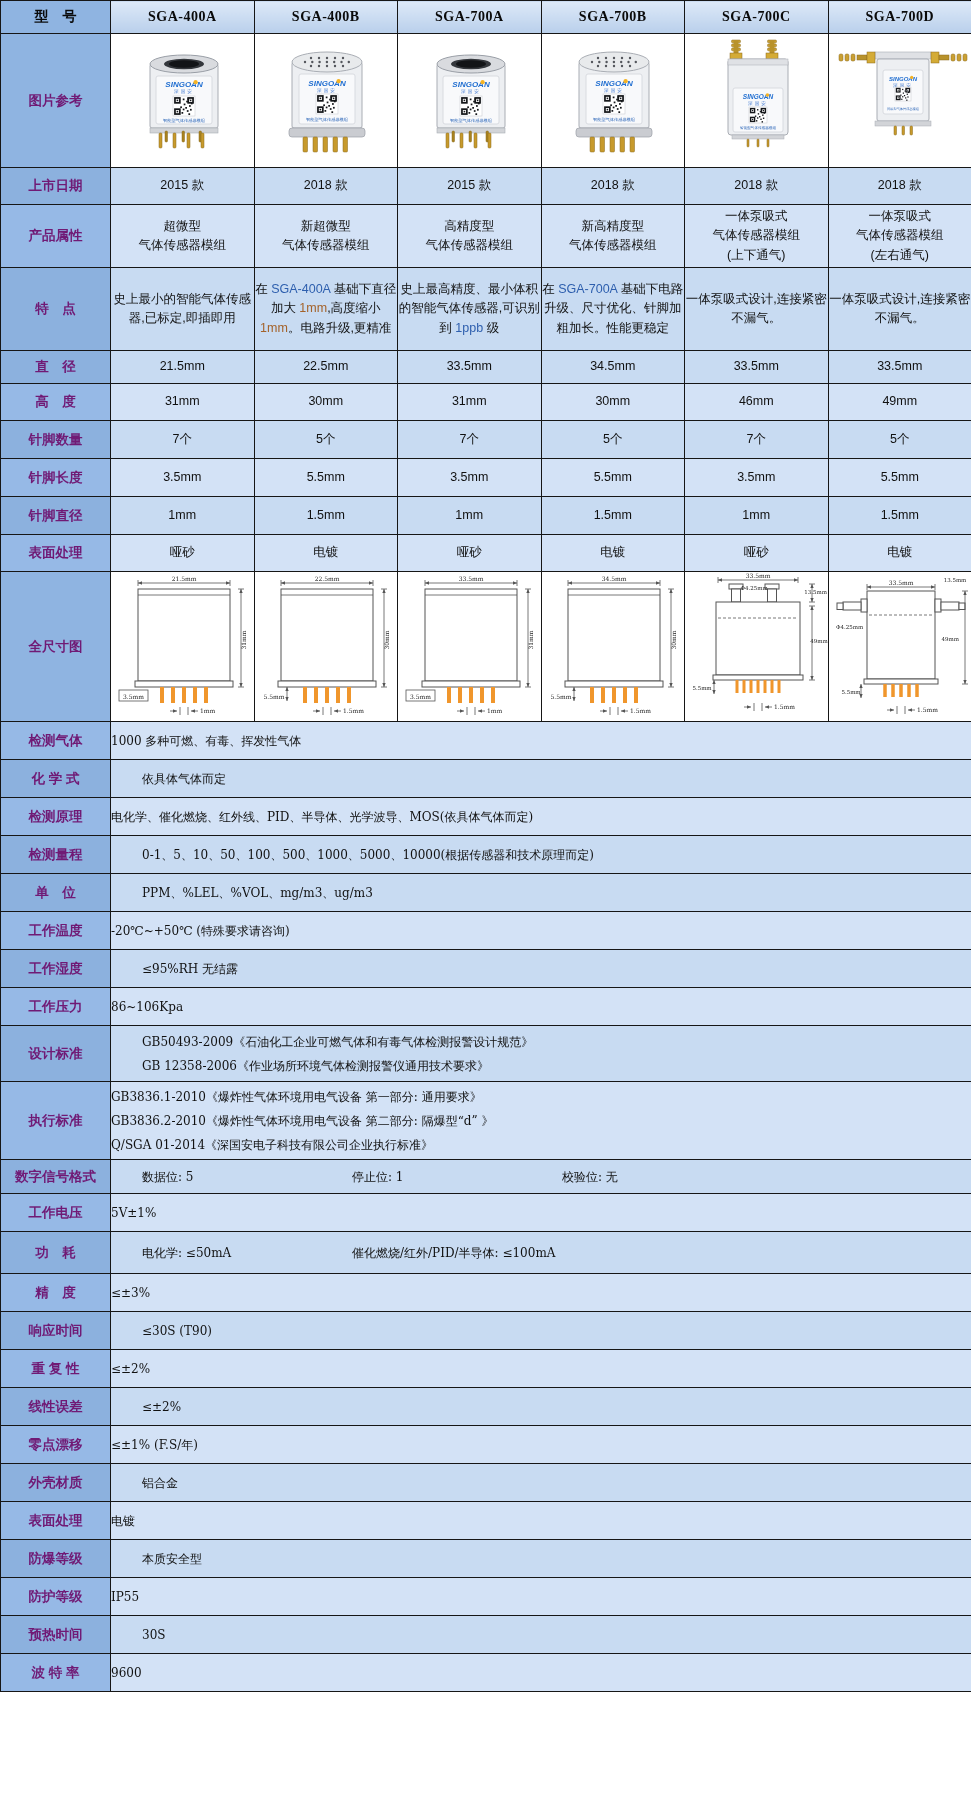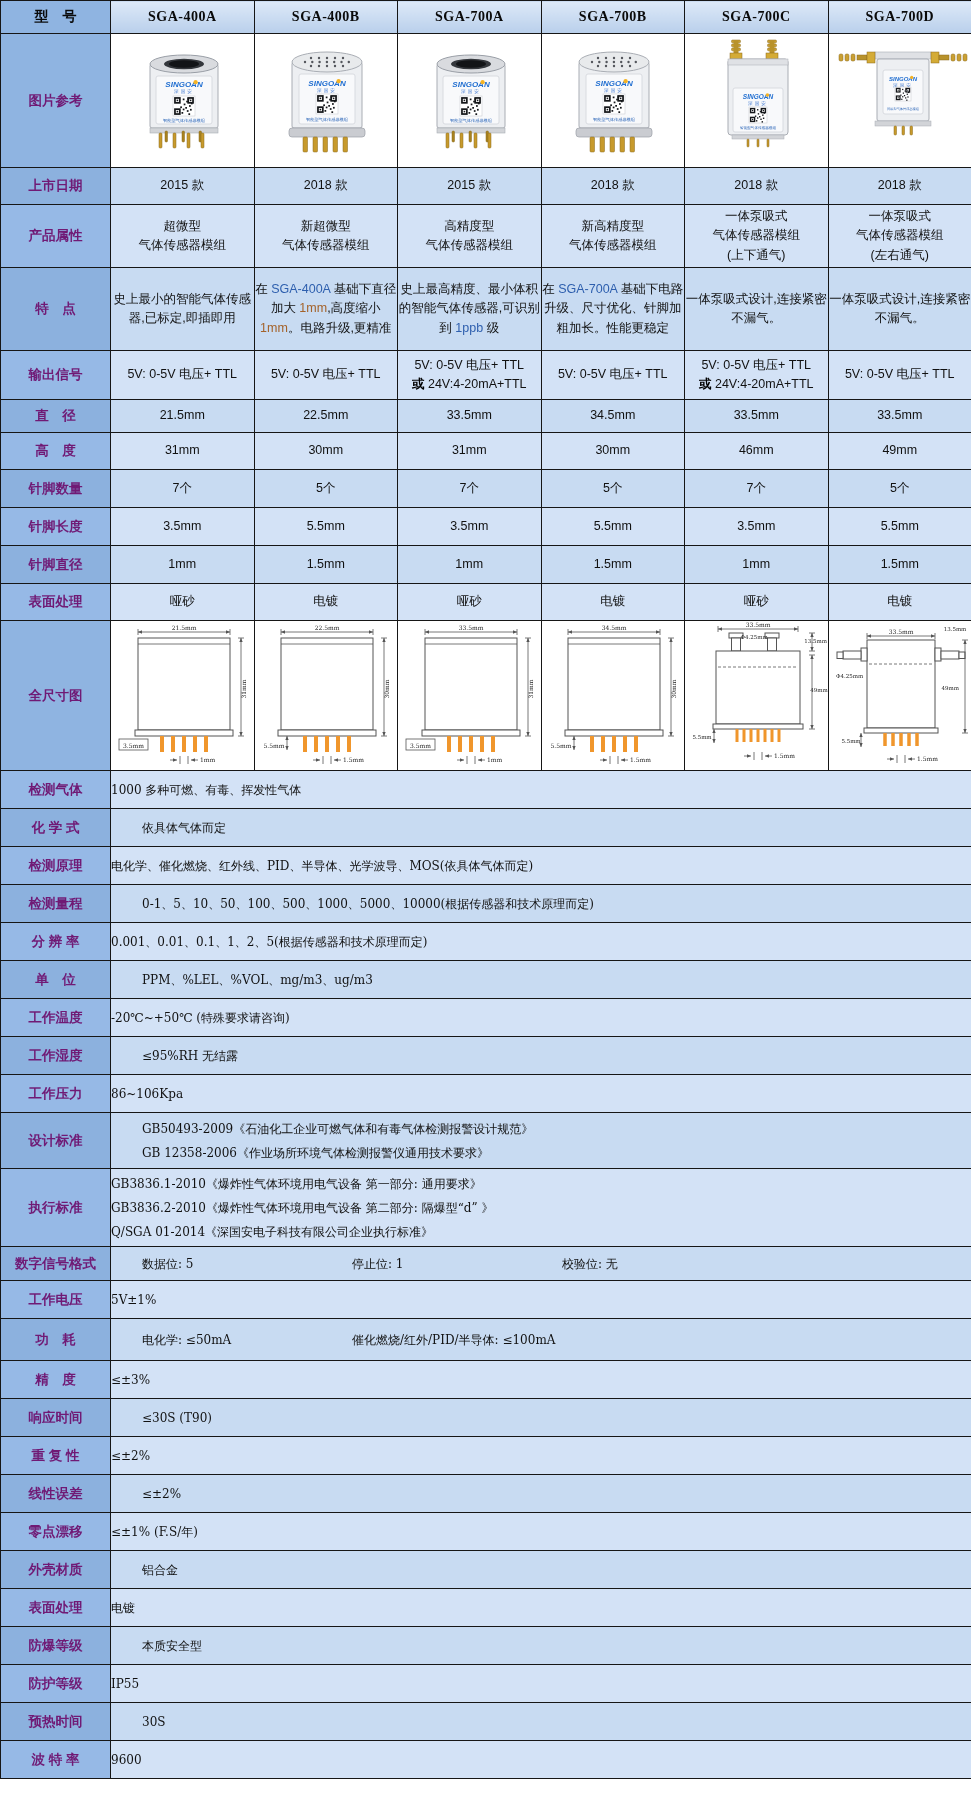--- a/index.html
+++ b/index.html
@@ -362,29 +362,20 @@
         </tr>
         <tr class="sa" style="height: 83px;">
           <td class="lbl">特　点</td>
           <td class="val">史上最小的智能气体传感器,已标定,即插即用</td>
           <td class="val">在 <span class="tk-blue">SGA-400A</span> 基础下直径加大 <span class="tk-warm">1mm</span>,高度缩小 <span class="tk-warm">1mm</span>。电路升级,更精准</td>
           <td class="val">史上最高精度、最小体积的智能气体传感器,可识别到 <span class="tk-blue">1ppb</span> 级</td>
           <td class="val">在 <span class="tk-blue">SGA-700A</span> 基础下电路升级、尺寸优化、针脚加粗加长。性能更稳定</td>
           <td class="val">一体泵吸式设计,连接紧密不漏气。</td>
           <td class="val">一体泵吸式设计,连接紧密不漏气。</td>
         </tr>
-        <tr class="sb" style="height: 49px;">
-          <td class="lbl">输出信号</td>
-          <td class="val">5V: 0-5V 电压+ TTL</td>
-          <td class="val">5V: 0-5V 电压+ TTL</td>
-          <td class="val">5V: 0-5V 电压+ TTL<br><span class="tk-bold">或</span> 24V:4-20mA+TTL</td>
-          <td class="val">5V: 0-5V 电压+ TTL</td>
-          <td class="val">5V: 0-5V 电压+ TTL<br><span class="tk-bold">或</span> 24V:4-20mA+TTL</td>
-          <td class="val">5V: 0-5V 电压+ TTL</td>
-        </tr>
         <tr class="sa" style="height: 33px;">
           <td class="lbl">直　径</td>
           <td class="val">21.5mm</td>
           <td class="val">22.5mm</td>
           <td class="val">33.5mm</td>
           <td class="val">34.5mm</td>
           <td class="val">33.5mm</td>
           <td class="val">33.5mm</td>
         </tr>
         <tr class="sb" style="height: 37px;">
@@ -659,24 +650,20 @@
           <td colspan="6" class="full">依具体气体而定</td>
         </tr>
         <tr class="sb" style="height: 38px;">
           <td class="lbl">检测原理</td>
           <td colspan="6" class="full">电化学、催化燃烧、红外线、PID、半导体、光学波导、MOS(依具体气体而定)</td>
         </tr>
         <tr class="sa" style="height: 38px;">
           <td class="lbl">检测量程</td>
           <td colspan="6" class="full">0-1、5、10、50、100、500、1000、5000、10000(根据传感器和技术原理而定)</td>
         </tr>
-        <tr class="sb" style="height: 38px;">
-          <td class="lbl">分 辨 率</td>
-          <td colspan="6" class="full">0.001、0.01、0.1、1、2、5(根据传感器和技术原理而定)</td>
-        </tr>
         <tr class="sa" style="height: 38px;">
           <td class="lbl">单　位</td>
           <td colspan="6" class="full">PPM、%LEL、%VOL、mg/m3、ug/m3</td>
         </tr>
         <tr class="sb" style="height: 38px;">
           <td class="lbl">工作温度</td>
           <td colspan="6" class="full">-20℃~+50℃ (特殊要求请咨询)</td>
         </tr>
         <tr class="sa" style="height: 38px;">
           <td class="lbl">工作湿度</td>

